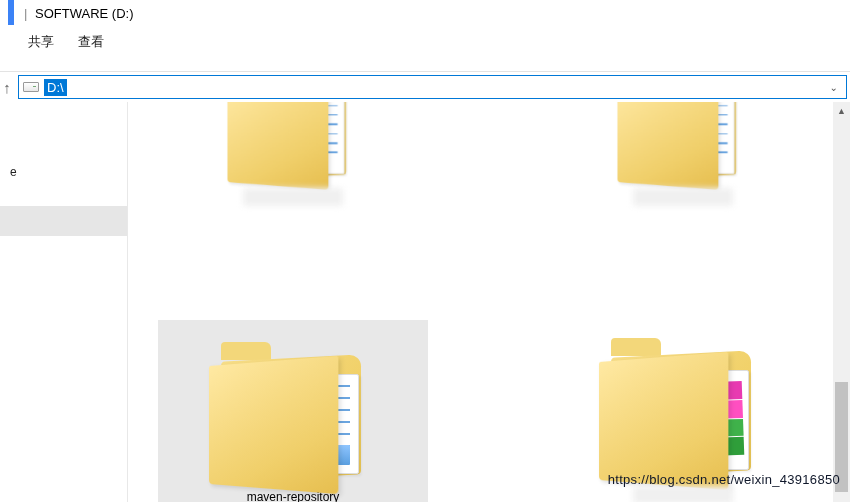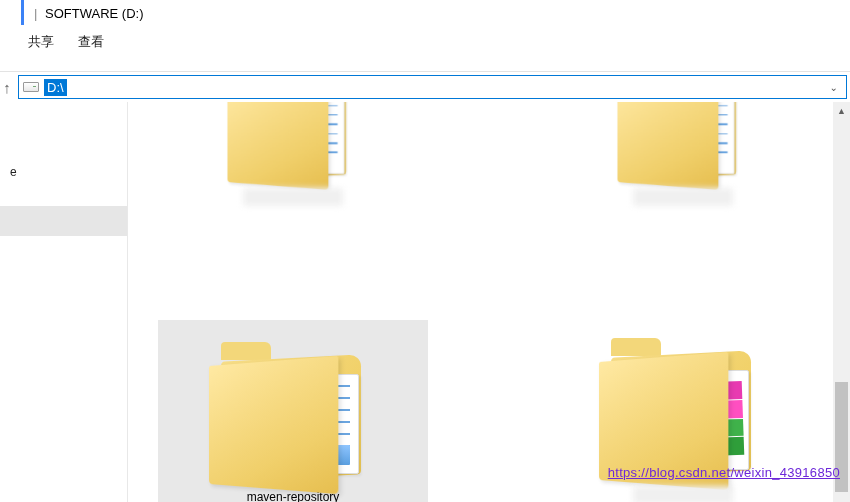--- a/index.html
+++ b/index.html
@@ -9,22 +9,22 @@
       background: #fff;
       width: 850px;
       height: 502px;
       overflow: hidden;
       position: relative;
     }
     .titlebar {
       padding: 6px 4px 4px 10px;
       font-size: 13px;
       color: #000;
-      border-left: 3px solid #3b82f6;
-      margin-left: 21px;
+      border-left: 6px solid #3b82f6;
+      margin-left: 8px;
     }
     .titlebar .sep { color: #888; margin-right: 4px; }
     .tabs {
       display: flex;
       gap: 24px;
       padding: 8px 0 20px 28px;
       font-size: 13px;
       border-bottom: 1px solid #e3e3e3;
     }
     .tab { color: #222; cursor: default; }
@@ -176,22 +176,22 @@
     .colorgrid span:nth-child(5){background:#e03a3a}
     .colorgrid span:nth-child(6){background:#ff4fc1}
     .colorgrid span:nth-child(7){background:#7bce2f}
     .colorgrid span:nth-child(8){background:#f6d41f}
     .colorgrid span:nth-child(9){background:#3fb24a}
     .colorgrid span:nth-child(10){background:#2f9e3a}
     .colorgrid span:nth-child(11){background:#f0b000}
     .colorgrid span:nth-child(12){background:#2f9e3a}
     .small .folder { transform: scale(.78); transform-origin: center bottom; }
     .watermark {
-      position: absolute; right: 10px; bottom: 22px;
-      color: #6d28d9; font-size: 13px; letter-spacing: .3px; text-decoration: underline;
+      position: absolute; right: 10px; bottom: 15px;
+      color: #0f172a; font-size: 13px; letter-spacing: .3px;
     }
   </style>
 </head>
 <body>
 
 <div class="titlebar">
   <span class="sep">|</span>
   <span>SOFTWARE (D:)</span>
 </div>
 

